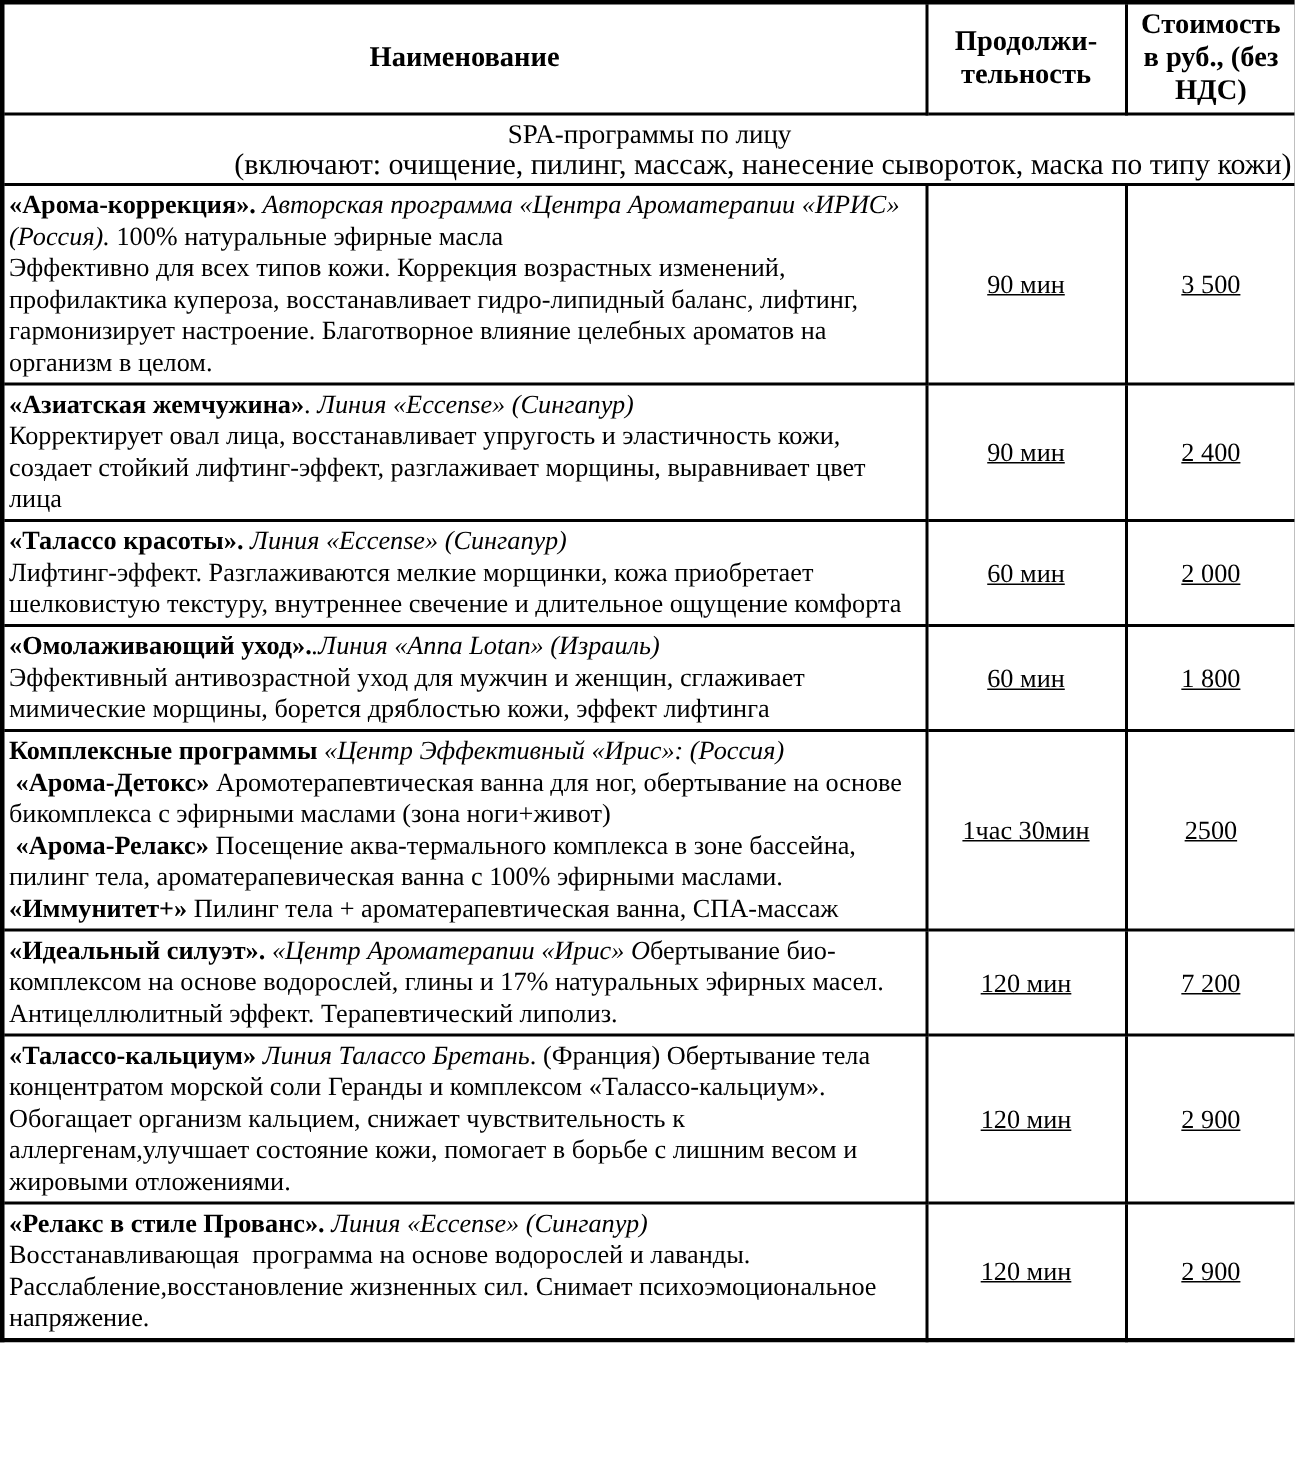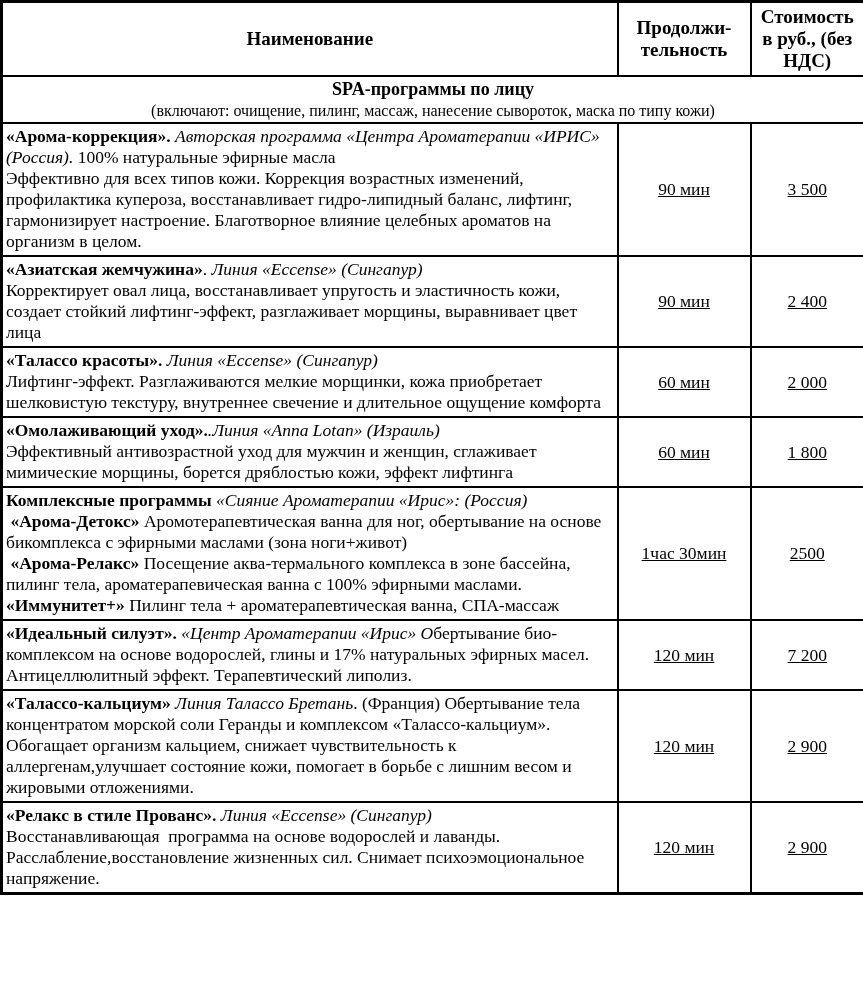--- a/index.html
+++ b/index.html
@@ -4,22 +4,22 @@
 <style>
   html,body { margin:0; padding:0; background:#ffffff; }
   body { width:863px; font-family:"Liberation Serif", serif; color:#000; }
   table { width:863px; border-collapse:collapse; table-layout:fixed; border:3px solid #000; }
   td, th { border:2px solid #000; vertical-align:middle; }
   thead th { font-weight:bold; font-size:19px; line-height:22px; text-align:center; padding:3px 2px; }
   .name-cell { vertical-align:top; text-align:left; padding:2px 4px 3px 3px;
                font-size:17.5px; line-height:21px; white-space:pre-wrap; }
   .dur-cell, .price-cell { text-align:center; font-size:17.5px; padding:2px;text-decoration:underline; }
   .section-cell { text-align:center; padding:1px 2px; }
-  .sec-title { font-weight:bold; font-size:18px; line-height:22px; }
-  .sec-sub { font-size:16px; line-height:21px; }
+  .sec-title { font-weight:normal; font-size:18px; line-height:22px; }
+  .sec-sub { font-size:20px; line-height:21px;text-align:right; }
   .seg-b { font-weight:bold; }
   .seg-i { font-style:italic; }
   .seg-n { }
 </style>
 </head>
 <body>
 
 <table>
   <colgroup>
     <col style="width:616px">
@@ -58,21 +58,21 @@
         <td class="dur-cell">60 мин</td>
         <td class="price-cell">2 000</td>
       </tr>
       <tr>
         <td class="name-cell"><span class="seg-b">«Омолаживающий уход».</span><span class="seg-i">.Линия «Anna Lotan» (Израиль)</span><span class="seg-n">
 Эффективный антивозрастной уход для мужчин и женщин, сглаживает мимические морщины, борется дряблостью кожи, эффект лифтинга</span></td>
         <td class="dur-cell">60 мин</td>
         <td class="price-cell">1 800</td>
       </tr>
       <tr>
-        <td class="name-cell"><span class="seg-b">Комплексные программы </span><span class="seg-i">«Сияние Ароматерапии «Ирис»: (Россия)</span><span class="seg-n">
+        <td class="name-cell"><span class="seg-b">Комплексные программы </span><span class="seg-i">«Центр Эффективный «Ирис»: (Россия)</span><span class="seg-n">
  </span><span class="seg-b">«Арома-Детокс» </span><span class="seg-n">Аромотерапевтическая ванна для ног, обертывание на основе бикомплекса с эфирными маслами (зона ноги+живот)
  </span><span class="seg-b">«Арома-Релакс» </span><span class="seg-n">Посещение аква-термального комплекса в зоне бассейна, пилинг тела, ароматерапевическая ванна с 100% эфирными маслами.
 </span><span class="seg-b">«Иммунитет+» </span><span class="seg-n">Пилинг тела + ароматерапевтическая ванна, СПА-массаж</span></td>
         <td class="dur-cell">1час 30мин</td>
         <td class="price-cell">2500</td>
       </tr>
       <tr>
         <td class="name-cell"><span class="seg-b">«Идеальный силуэт». </span><span class="seg-i">«Центр Ароматерапии «Ирис» О</span><span class="seg-n">бертывание био-комплексом на основе водорослей, глины и 17% натуральных эфирных масел.
 Антицеллюлитный эффект. Терапевтический липолиз.</span></td>
         <td class="dur-cell">120 мин</td>

